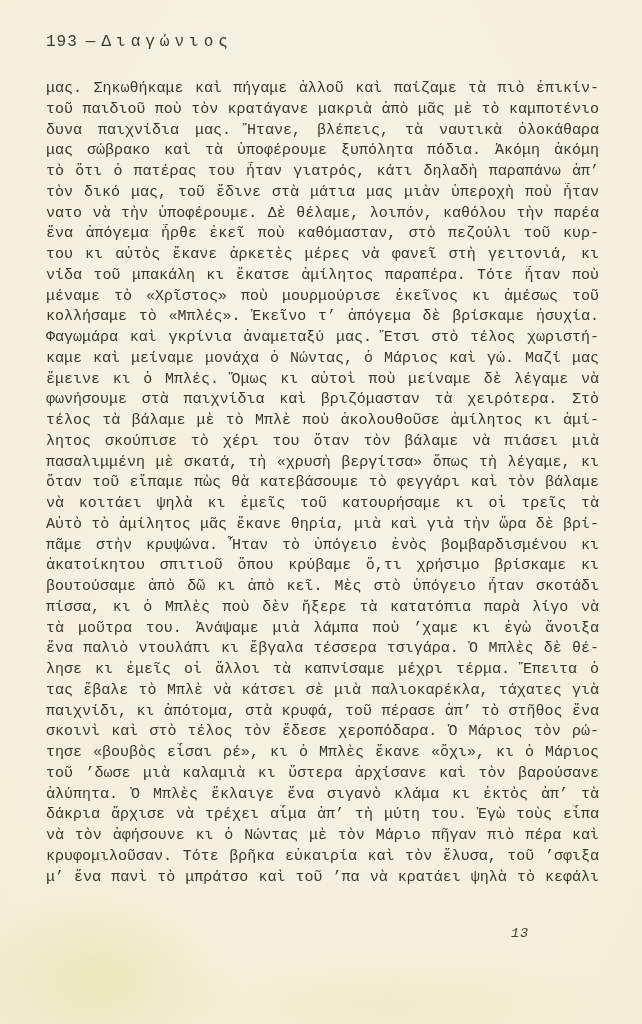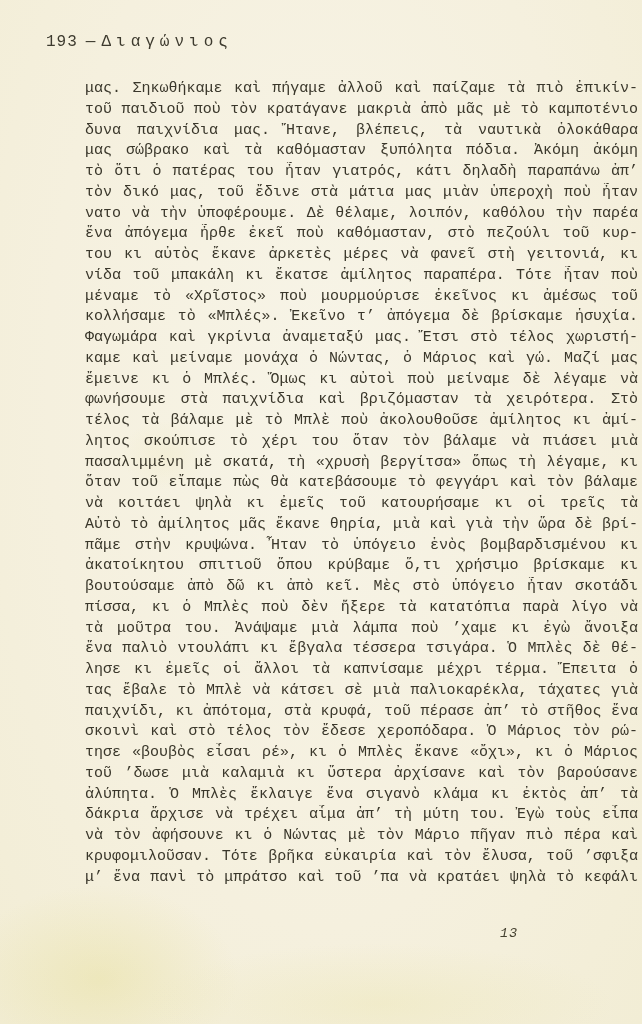--- a/index.html
+++ b/index.html
@@ -51,37 +51,36 @@
     white-space: nowrap;
   }
   .running-head .head-number { letter-spacing: 1px; }
   .running-head .head-dash { margin: 0 6px 0 8px; }
   .running-head .head-title { letter-spacing: 5px; }
   .text-block {
     position: absolute;
     left: 46px;
     top: 79px;
     width: 553px;
-    margin-left: 39px;
   }
   .line {
     font-size: 15px;
     line-height: 20.75px;
     height: 20.75px;
     text-align: justify;
     text-align-last: justify;
     color: #3a372b;
     overflow: hidden;
   }
   .page-number {
     position: absolute;
     top: 926px;
     left: 500px;
     width: 40px;
-    text-align: left;
+    text-align: center;
     font-style: italic;
     font-size: 13.5px;
     letter-spacing: 1px;
     color: #44402f;
   }
 </style>
 </head>
 <body>
 
 <div class="page">
@@ -90,21 +89,21 @@
   <div class="stain-c"></div>
 
   <div class="running-head">
     <span class="head-number">193</span><span class="head-dash">—</span><span class="head-title">Διαγώνιος</span>
   </div>
 
   <div class="text-block">
     <div class="line">μας. Σηκωθήκαμε καὶ πήγαμε ἀλλοῦ καὶ παίζαμε τὰ πιὸ ἐπικίν-</div>
     <div class="line">τοῦ παιδιοῦ ποὺ τὸν κρατάγανε μακριὰ ἀπὸ μᾶς μὲ τὸ καμποτένιο</div>
     <div class="line">δυνα παιχνίδια μας. Ἤτανε, βλέπεις, τὰ ναυτικὰ ὁλοκάθαρα ροῦχα</div>
-    <div class="line">μας σώβρακο καὶ τὰ καθόμασταν ξυπόλητα πόδια. Ἀκόμη ἀκόμη</div>
+    <div class="line">μας σώβρακο καὶ τὰ ὑποφέρουμε ξυπόλητα πόδια. Ἀκόμη ἀκόμη</div>
     <div class="line">τὸ ὅτι ὁ πατέρας του ἦταν γιατρός, κάτι δηλαδὴ παραπάνω ἀπ’</div>
     <div class="line">τὸν δικό μας, τοῦ ἔδινε στὰ μάτια μας μιὰν ὑπεροχὴ ποὺ ἦταν ἀδύ-</div>
     <div class="line">νατο νὰ τὴν ὑποφέρουμε. Δὲ θέλαμε, λοιπόν, καθόλου τὴν παρέα</div>
     <div class="line">ἕνα ἀπόγεμα ἦρθε ἐκεῖ ποὺ καθόμασταν, στὸ πεζούλι τοῦ κυρ-Λεω-</div>
     <div class="line">του κι αὐτὸς ἔκανε ἀρκετὲς μέρες νὰ φανεῖ στὴ γειτονιά, κι ὕστερα</div>
     <div class="line">νίδα τοῦ μπακάλη κι ἔκατσε ἀμίλητος παραπέρα. Τότε ἦταν ποὺ</div>
     <div class="line">μέναμε τὸ «Χρῖστος» ποὺ μουρμούρισε ἐκεῖνος κι ἀμέσως τοῦ</div>
     <div class="line">κολλήσαμε τὸ «Μπλές». Ἐκεῖνο τ’ ἀπόγεμα δὲ βρίσκαμε ἡσυχία.</div>
     <div class="line">Φαγωμάρα καὶ γκρίνια ἀναμεταξύ μας. Ἔτσι στὸ τέλος χωριστή-</div>
     <div class="line">καμε καὶ μείναμε μονάχα ὁ Νώντας, ὁ Μάριος καὶ γώ. Μαζί μας</div>

